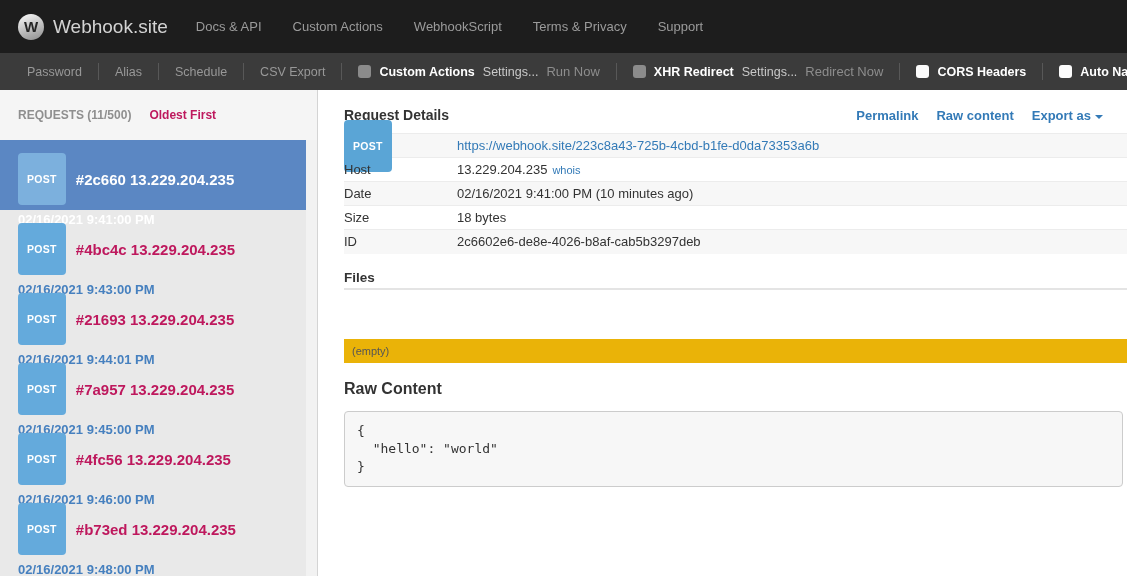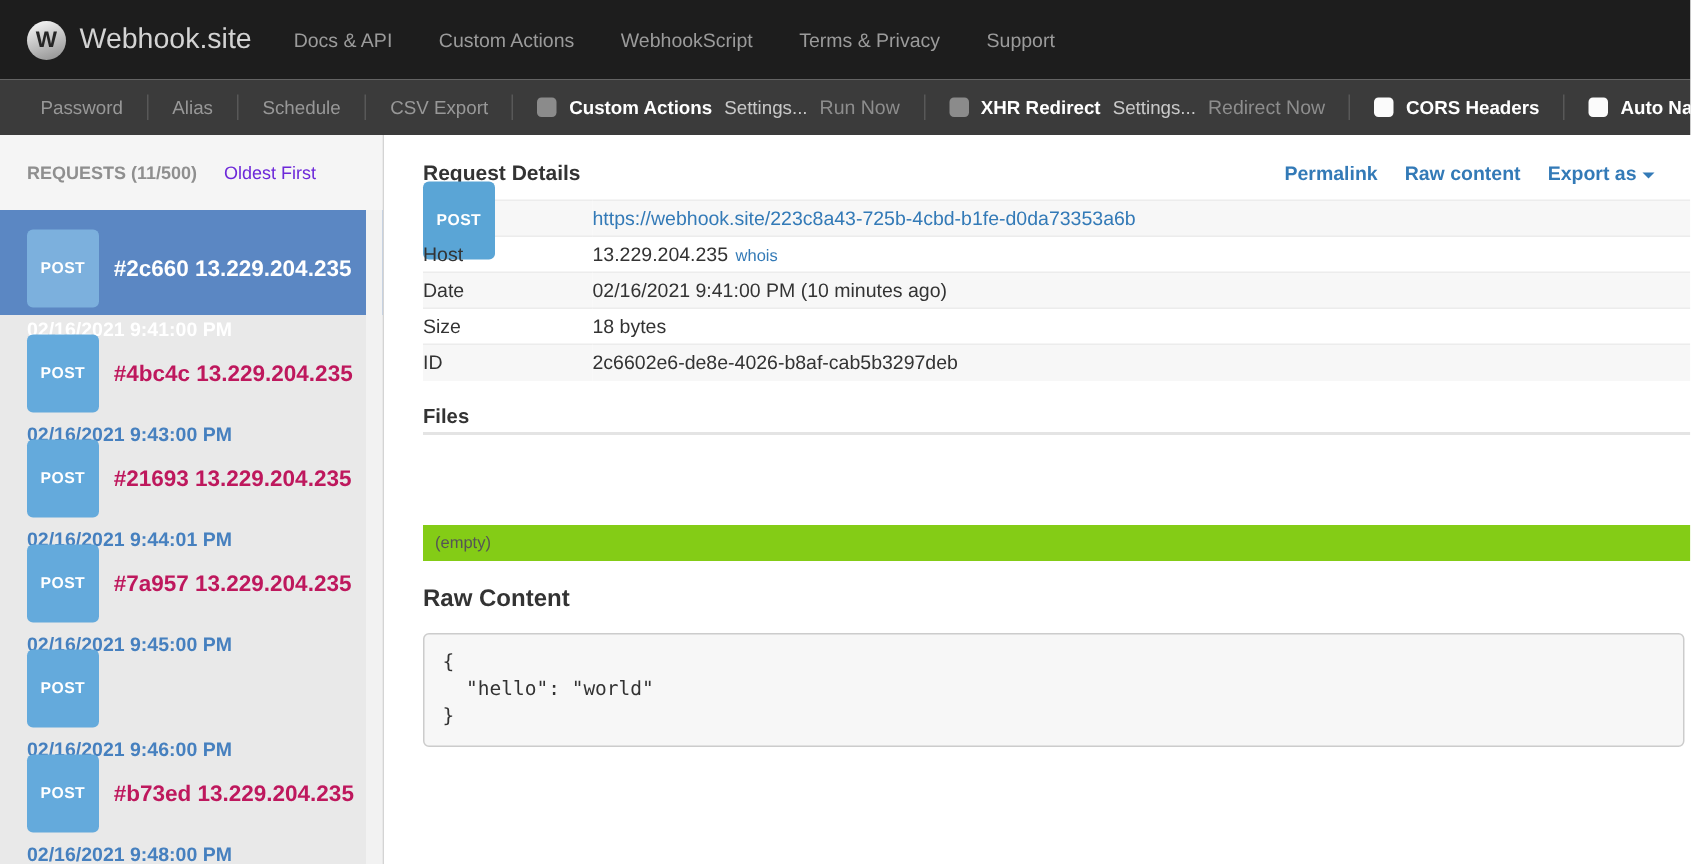--- a/index.html
+++ b/index.html
@@ -25,25 +25,25 @@
   .cb-gray { background:#8b8b8b; }
   .cb-white { background:#fbfbfb; }
   .tb-bold { color:#fff; font-size:12.5px; font-weight:bold; }
   .tb-settings { color:#c9c9c9; font-size:12.5px; cursor:pointer; }
   .tb-muted { color:#8d8d8d; font-size:13px; cursor:pointer; }
 
   
   .content { display:flex; height:486px; }
 
   
-  .sidebar { width:256px; background:#e9e9e9; border-right:1px solid #d4d4d4; position:relative; flex:0 0 auto; }
+  .sidebar { width:318px; background:#e9e9e9; border-right:1px solid #d4d4d4; position:relative; flex:0 0 auto; }
   .sb-track { position:absolute; top:50px; bottom:0; right:0; width:11px; background:#f2f2f2; }
   .sb-header { height:50px; background:#f5f5f5; display:flex; align-items:center; padding:0 18px; gap:18px; }
   .sb-title { color:#8f8f8f; font-size:12px; font-weight:bold; }
-  .sb-sort { color:#6d28d9; font-size:12px; font-weight:normal; cursor:pointer; }
+  .sb-sort { color:#be185d; font-size:12px; font-weight:bold; cursor:pointer; }
   .req-item { height:70px; padding:13px 18px 0 18px; cursor:pointer; }
   .req-item.selected { background:#5b87c3; }
   .req-line1 { display:flex; align-items:center; gap:10px; }
   .badge { background:#64aadc; color:#fff; font-size:10.5px; font-weight:bold;
     padding:20px 9px; border-radius:4px; letter-spacing:.3px; }
   .req-item.selected .badge { background:#7cb0dd; }
   .req-title { color:#be185d; font-size:15px; font-weight:bold; }
   .req-time { color:#4680bf; font-size:13px; font-weight:bold; margin-top:7px; }
   .req-item.selected .req-title, .req-item.selected .req-time { color:#fff; }
 
@@ -61,21 +61,21 @@
   table.details tr:nth-child(odd) { background:#f7f7f7; }
   table.details td { padding:4px 8px 4px 0; height:24px; vertical-align:middle; }
   td.lbl { width:113px; }
   .url-link { color:#337ab7; text-decoration:none; cursor:pointer; }
   .badge-table { background:#5aa5d6; }
   .whois { color:#337ab7; font-size:11px; margin-left:5px; cursor:pointer; text-decoration:none; }
 
   .section-h { font-size:13.5px; font-weight:bold; color:#333; padding-bottom:3px;
     border-bottom:2px solid #e4e4e4; margin-top:16px; }
   .files-gap { height:48px; }
-  .empty-row { background:#84cc16; color:#555; font-size:11px; padding:6px 8px; margin-top:12px; }
+  .empty-row { background:#eab308; color:#555; font-size:11px; padding:6px 8px; margin-top:1px; }
   .raw-h { font-size:16px; font-weight:bold; color:#333; margin-top:17px; }
   pre.code { margin-top:13px; margin-right:4px; background:#f7f7f7; border:1px solid #ccc;
     border-radius:4px; padding:10px 12px; font-family:"DejaVu Sans Mono", monospace;
     font-size:13px; line-height:1.4; color:#333; white-space:pre-wrap; }
 </style>
 </head>
 <body>
 
 <div class="navbar">
   <div class="brand">
@@ -166,20 +166,21 @@
       <div class="req-line1">
         <span class="badge">POST</span>
         <span class="req-title">#7a957 13.229.204.235</span>
       </div>
       <div class="req-time">02/16/2021 9:45:00 PM</div>
     </div>
 
     <div class="req-item">
       <div class="req-line1">
         <span class="badge">POST</span>
+        <span class="req-title">#4fc56 13.229.204.235</span>
       </div>
       <div class="req-time">02/16/2021 9:46:00 PM</div>
     </div>
 
     <div class="req-item">
       <div class="req-line1">
         <span class="badge">POST</span>
         <span class="req-title">#b73ed 13.229.204.235</span>
       </div>
       <div class="req-time">02/16/2021 9:48:00 PM</div>

